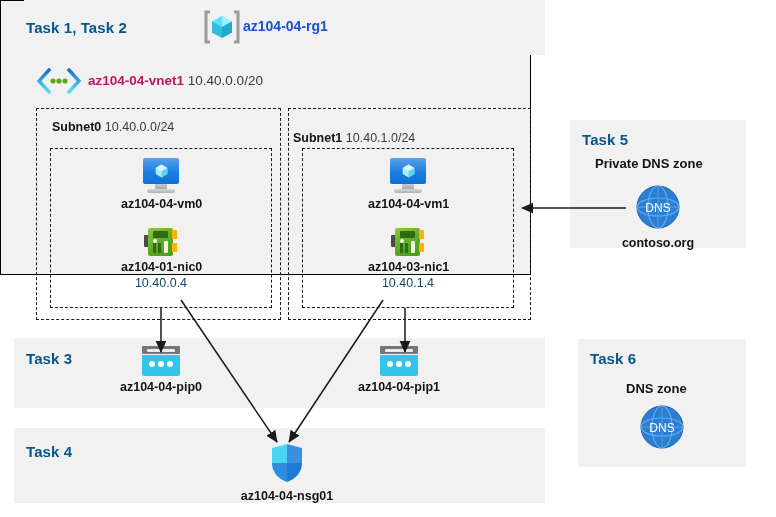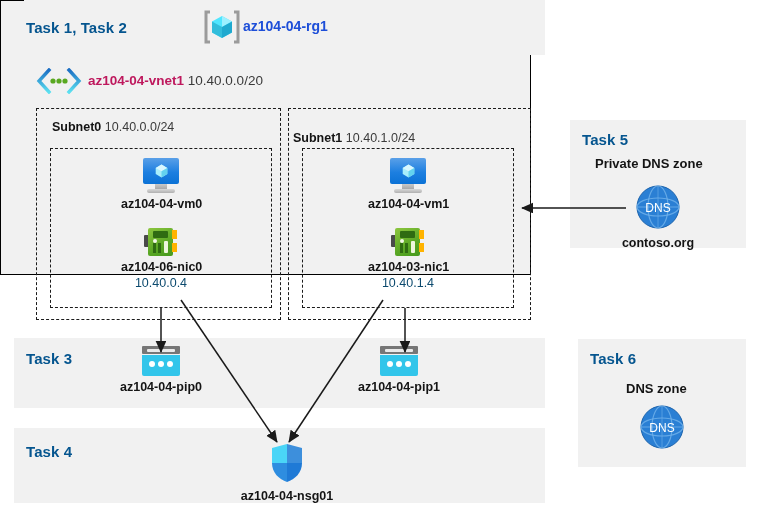--- a/index.html
+++ b/index.html
@@ -147,21 +147,21 @@
     <div class="pin"></div>
       <div class="board"></div>
       <div class="chip"></div>
     <div class="dot"></div>
       <div class="t1"></div>
       <div class="t2"></div>
       <div class="t3"></div>
     <div class="tab-a"></div>
       <div class="tab-b"></div>
   </div>
-  <div class="cap">az104-06-nic0</div>
+  <div class="cap">az104-01-nic0</div>
   <div class="sub">10.40.0.4</div>
 </div>
 
 <div class="subnet" id="subnet1"></div>
 <div class="subnet-title" id="subnet1-title"><b>Subnet1</b> <span>10.40.1.0/24</span></div>
 <div class="vmbox" id="vmbox1"></div>
 
 <div class="node" style="left:368px;top:158px;width:80px;">
   <div class="ico-vm">
     <div class="screen"></div>

